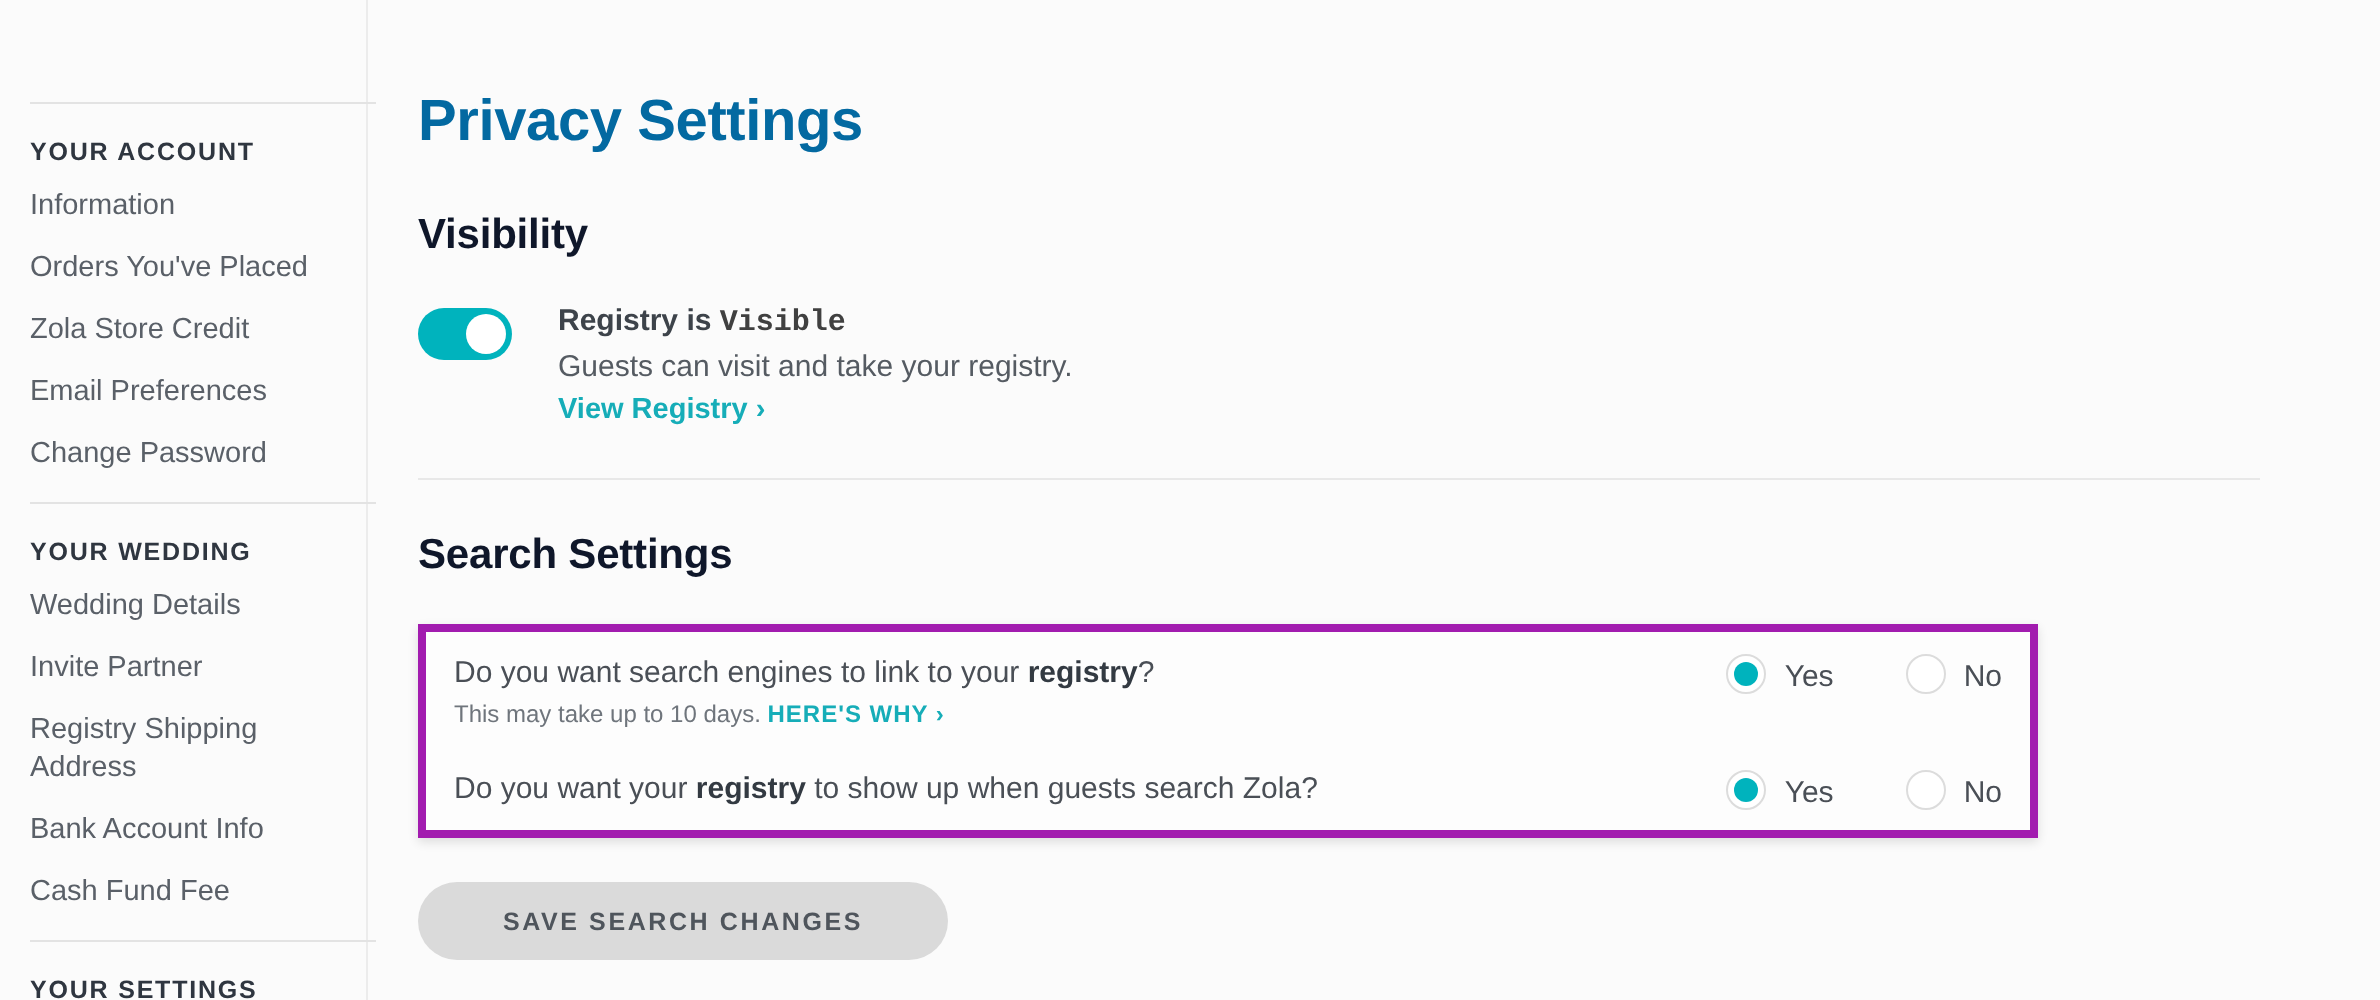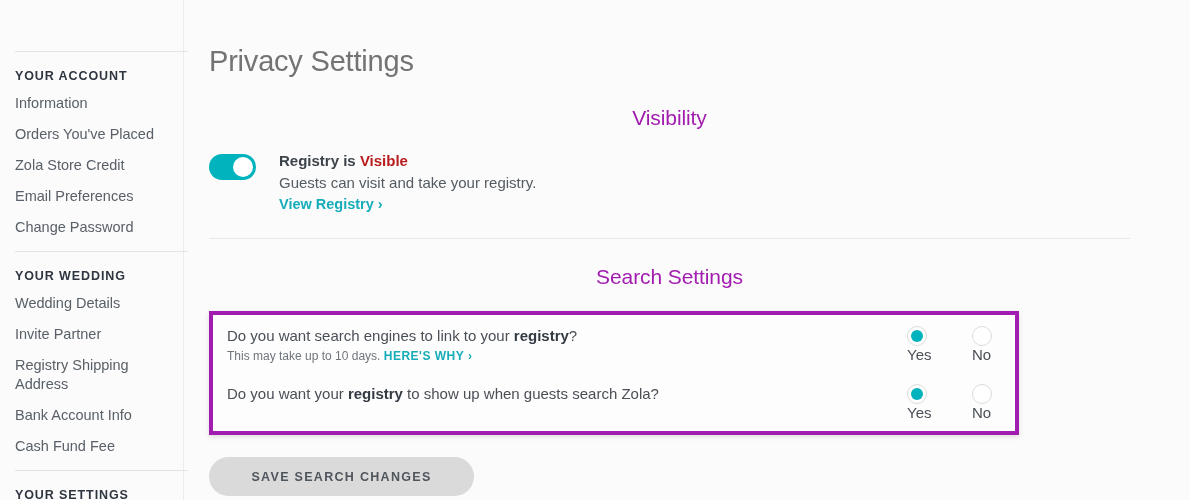--- a/index.html
+++ b/index.html
@@ -65,32 +65,31 @@
 
   
   .main {
     flex: 1;
     box-sizing: border-box;
     padding: 45px 0 0 25px;
     position: relative;
   }
   h1.page-title {
     font-size: 29px;
-    font-weight: normal;
-    color: #737373;
+    font-weight: bold;
+    color: #0369a1;
     margin: 0 0 28px 0;
     letter-spacing: -0.2px;
   }
   h2.section-title {
     font-size: 21px;
-    font-weight: normal;
-    color: #a21caf;
+    font-weight: bold;
+    color: #0f172a;
     margin: 0 0 22px 0;
     letter-spacing: -0.1px;
-    text-align: center;
   }
 
   
   .vis-row {
     display: flex;
     align-items: flex-start;
     margin-bottom: 26px;
   }
   .toggle {
     width: 47px;
@@ -112,21 +111,21 @@
     border-radius: 50%;
     background: #ffffff;
   }
   .vis-text { padding-top: 0px; }
   .vis-line1 {
     font-size: 15px;
     color: #3d434a;
     font-weight: bold;
     margin-bottom: 5px;
   }
-  .vis-line1 .state { color: #b91c1c; font-weight: bold; }
+  .vis-line1 .state { color: #404040; font-weight: bold; font-family: Liberation Mono, monospace; }
   .vis-line2 {
     font-size: 15px;
     color: #555b62;
     margin-bottom: 5px;
   }
   .vis-link {
     font-size: 14.5px;
     color: #16adb8;
     font-weight: bold;
     cursor: pointer;
@@ -174,24 +173,23 @@
     cursor: pointer;
   }
   .radios {
     display: flex;
     align-items: center;
     padding-top: 1px;
     flex: none;
   }
   .radio-opt {
     display: flex;
-    align-items: flex-start;
+    align-items: flex-end;
     margin-left: 36px;
     cursor: pointer;
-    flex-direction: column;
   }
   .radio-opt:first-child { margin-left: 0; }
   .radio {
     width: 20px;
     height: 20px;
     border-radius: 50%;
     border: 1px solid #dcdcdc;
     background: #ffffff;
     box-sizing: border-box;
     display: flex;

